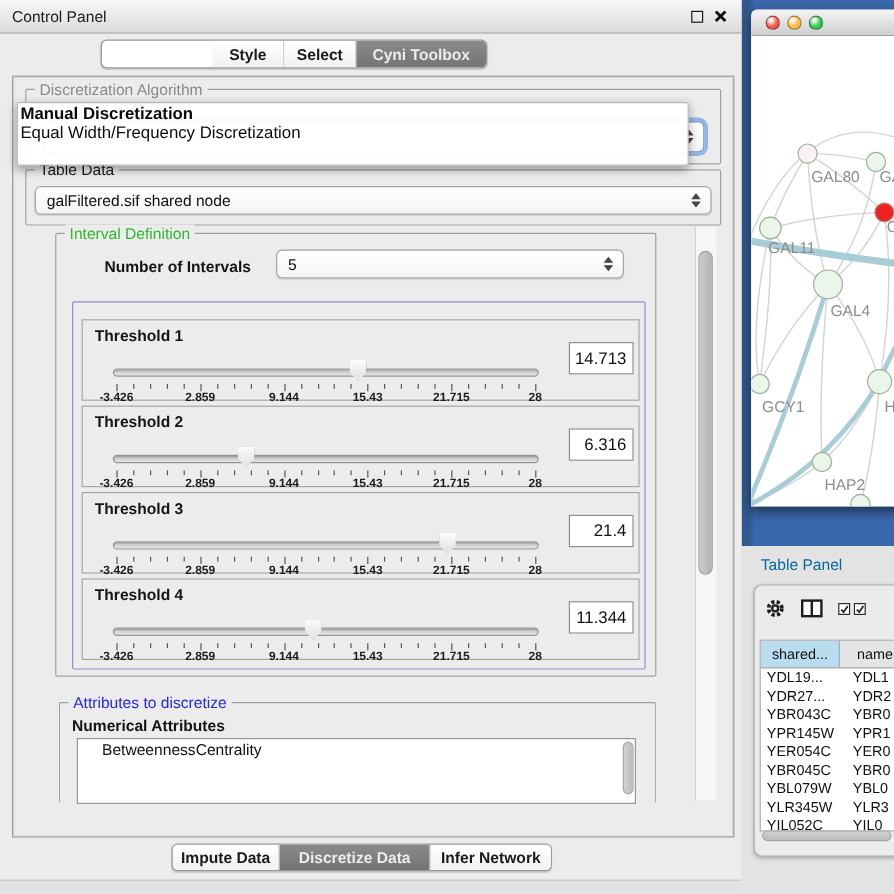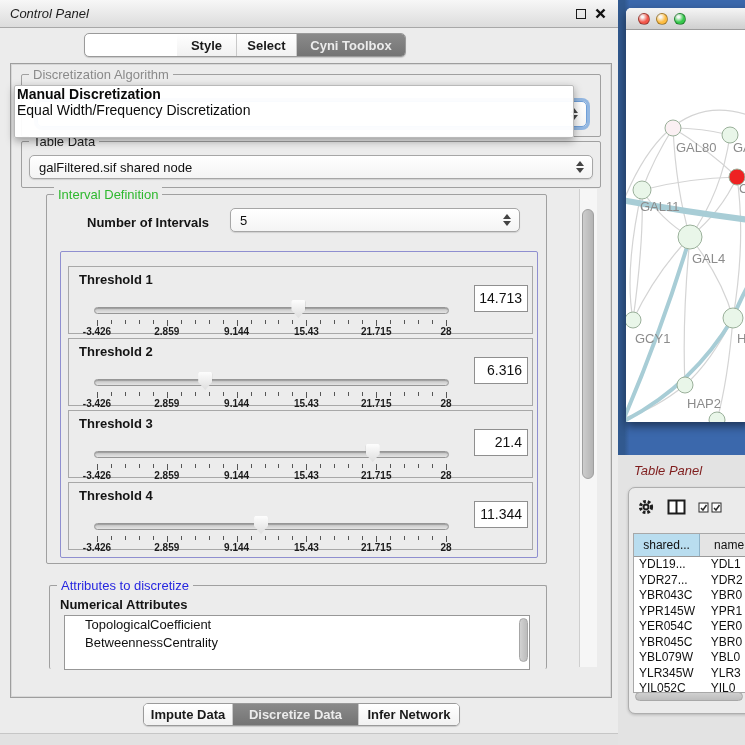--- a/index.html
+++ b/index.html
@@ -3,21 +3,21 @@
 <meta charset="utf-8">
 <style>
   * { margin:0; padding:0; box-sizing:border-box; }
   html,body { width:745px; height:745px; overflow:hidden; font-family:"Liberation Sans", sans-serif; }
   #stage { position:relative; width:745px; height:745px; background:#e8e8e8; }
 
   
   #left-panel { position:absolute; left:0; top:0; width:618px; height:745px; background:#ececec; }
   #titlebar { position:absolute; left:0; top:0; width:618px; height:28px;
     background:linear-gradient(#f7f7f7,#dcdcdc); border-bottom:1px solid #a8a8a8;
-    display:flex; align-items:center;font-style:italic; }
+    display:flex; align-items:center; }
   #titlebar .title { margin-left:10px; font-size:13px; color:#1c1c1c; }
   #win-icons { position:absolute; right:12px; top:8px; display:flex; gap:9px; align-items:center; }
   .float-icon { width:10px; height:10px; border:1.6px solid #1a1a1a; background:transparent; }
 
   
   #top-tabs { position:absolute; left:84px; top:33px; height:24px; display:flex;
     border:1px solid #9a9a9a; border-radius:5px; overflow:hidden; background:#fff;
     box-shadow:0 1px 1px rgba(0,0,0,.15); }
   .seg { display:flex; align-items:center; justify-content:center; font-size:13px; font-weight:bold;
     color:#1a1a1a; border-right:1px solid #c9c9c9; background:linear-gradient(#ffffff,#f1f1f1); gap:5px; }
@@ -95,21 +95,21 @@
   #desktop { position:absolute; left:0; top:0; width:127px; height:455px;
     background:linear-gradient(90deg,#31598f 0%, #31598f 5%, #3b68ac 9%, #3b68ac 100%); }
   #net-window { position:absolute; left:8px; top:8px; width:125px; height:414px;
     background:#fff; border-radius:5px 0 0 0; box-shadow:0 4px 10px rgba(0,0,0,.5); overflow:hidden; }
   #net-titlebar { position:absolute; left:0; top:0; width:100%; height:22px;
     background:linear-gradient(#f5f5f5,#cfcfcf); border-bottom:1px solid #9c9c9c; border-radius:5px 0 0 0; }
   .traffic { position:absolute; top:5px; width:12px; height:12px; border-radius:50%; }
   #net-canvas { position:absolute; left:0; top:22px; width:119px; height:392px; background:#fff; }
 
   #table-panel-bar { position:absolute; left:0; top:455px; width:127px; height:32px; background:#e3e3e3; }
-  #table-panel-bar .title { position:absolute; left:16px; top:8px; font-size:13px; color:#7f1d1d;font-style:italic; }
+  #table-panel-bar .title { position:absolute; left:16px; top:8px; font-size:13px; color:#0369a1; }
   #table-box { position:absolute; left:10px; top:487px; width:130px; height:227px;
     background:#ebebeb; border:1px solid #aeaeae; border-radius:7px 0 0 7px; box-shadow:0 1px 3px rgba(0,0,0,.2); }
   #table-toolbar { position:absolute; left:8px; top:10px; display:flex; align-items:center; gap:12px; }
   #grid { position:absolute; left:4px; top:45px; width:126px; height:160px; background:#fff; border:1px solid #a8a8a8; overflow:hidden; }
   #grid-header { display:flex; height:23px; border-bottom:1px solid #9a9a9a; }
   .hcell { font-size:12px; color:#111; text-align:center; line-height:22px; white-space:nowrap; overflow:hidden; }
   .hcell.c1 { width:80px; background:#b9ddef; border-right:1px solid #8fb3c8; }
   .hcell.c2 { width:70px; background:#e4e4e4; }
   .grow { display:flex; height:15.5px; }
   .gcell { font-size:12px; color:#111; white-space:nowrap; overflow:hidden; }
@@ -357,21 +357,20 @@
         </div>
       </div>
 
       <div class="vscroll-track" style="left:568px; top:125px; width:18px; height:478px;"></div>
       <div class="vscroll-thumb" style="left:571px; top:145px; width:12px; height:270px;"></div>
 
       <div class="groupbox" style="left:38px; top:521px; width:498px; height:84px; border-bottom:none;">
         <span class="group-title blue">Attributes to discretize</span>
         <div style="position:absolute; left:10px; top:11px; font-size:13px; font-weight:bold; color:#141414;">Numerical Attributes</div>
         <div id="attr-list">
-            <div class="item">TopologicalCoefficient</div>
             <div class="item">BetweennessCentrality</div>
           </div>
         <div style="position:absolute; left:14px; top:29px; width:466px; height:55px; pointer-events:none;">
           <div id="attr-list-scroll" style="pointer-events:auto;"></div>
         </div>
       </div>
 
       <div id="apply-btn">Apply</div>
     </div>
 

